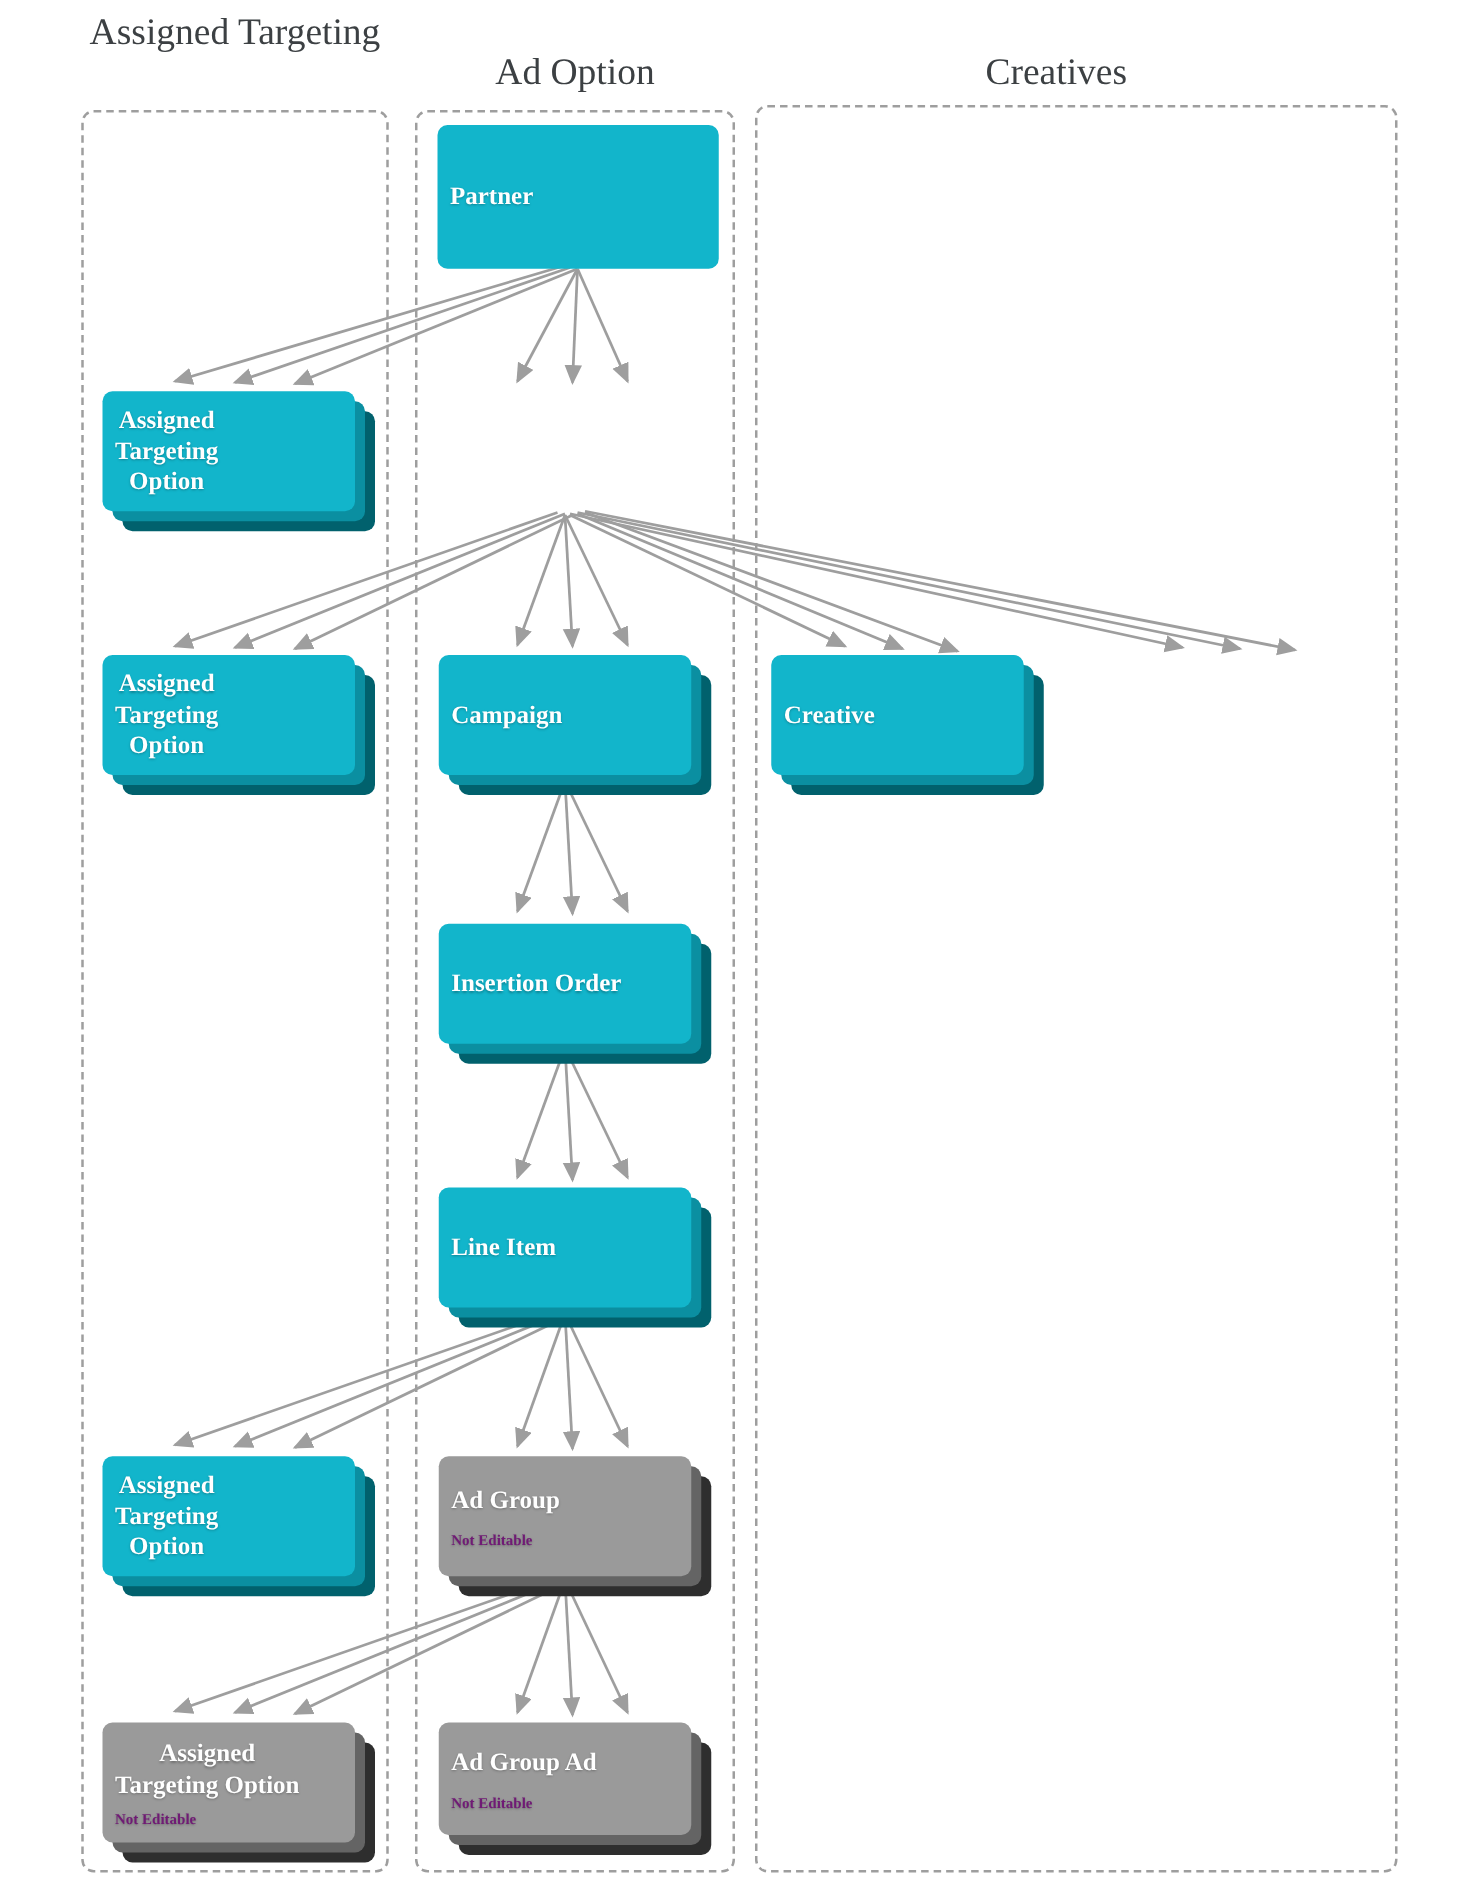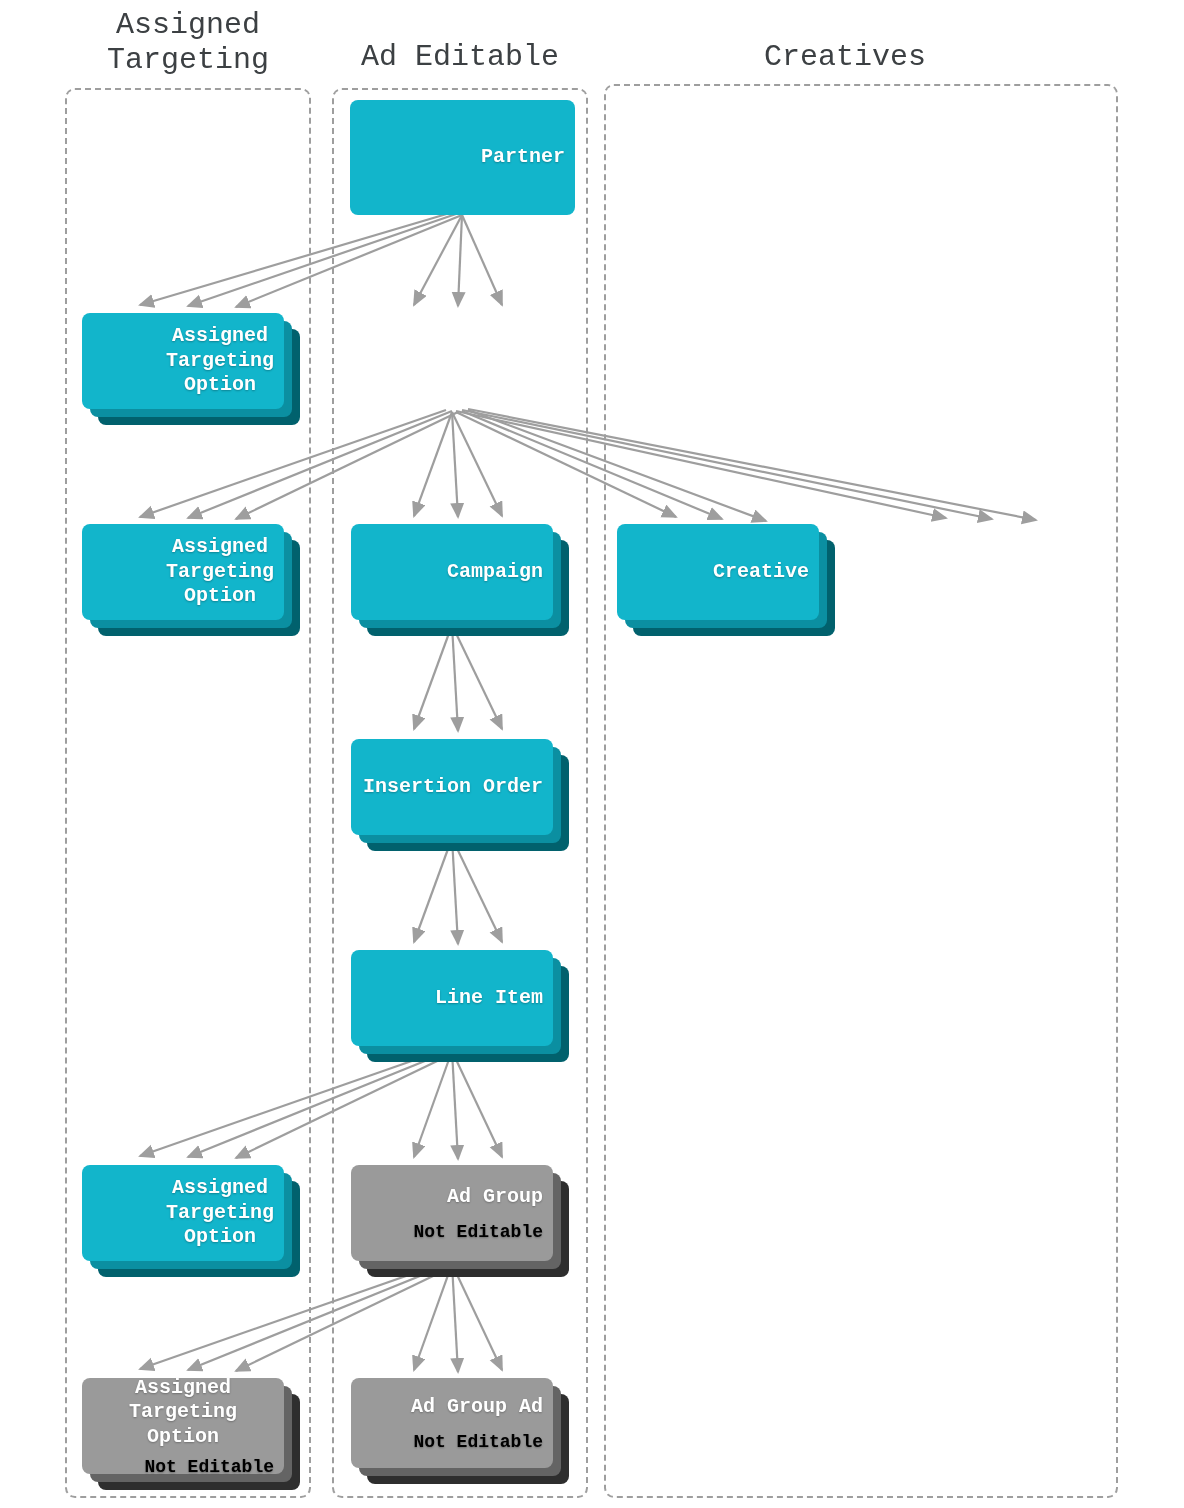--- a/index.html
+++ b/index.html
@@ -1,20 +1,20 @@
 <!DOCTYPE html>
 <html><head>
 <meta charset="utf-8">
 <style>
   html,body{margin:0;padding:0;background:#ffffff;}
   .canvas{
     position:relative;
     width:1184px;height:1508px;
     background:#ffffff;
-    font-family:Liberation Mono, monospace;
+    font-family:Liberation Serif, serif;
     overflow:hidden;
   }
   .col-title{
     position:absolute;
     text-align:center;
     font-size:30px;
     line-height:1.18;
     font-weight:400;
     color:#3c4043;
   }
@@ -29,21 +29,21 @@
     position:absolute;
     left:0;top:0;
     pointer-events:none;
   }
   .node{
     position:absolute;
     border-radius:8px;
     box-sizing:border-box;
     display:flex;
     flex-direction:column;
-    align-items:flex-end;
+    align-items:flex-start;
     justify-content:center;
     gap:13px;
     text-align:center;
     padding:6px 10px;
   }
   .node.cyan{
     background:#12b5cb;
     box-shadow:8px 8px 0 0 #0b8fa1, 16px 16px 0 0 #01616d;
   }
   .node.gray{
@@ -55,34 +55,34 @@
   }
   .node-label{
     color:#ffffff;
     font-weight:700;
     font-size:20px;
     line-height:1.22;
     white-space:pre-line;
     text-shadow:0 1px 2px rgba(0,0,0,0.28);
   }
   .node-sublabel{
-    color:#000000;
+    color:#701a75;
     font-weight:700;
-    font-size:18px;
+    font-size:12px;
     line-height:1;
     text-shadow:0 1px 2px rgba(0,0,0,0.28);
   }
 </style>
 </head>
 <body>
 
 <div class="canvas">
 
   <div class="col-title" style="left:65px;top:8px;width:246px;">Assigned Targeting</div>
-  <div class="col-title" style="left:332px;top:40px;width:256px;">Ad Editable</div>
+  <div class="col-title" style="left:332px;top:40px;width:256px;">Ad Option</div>
   <div class="col-title" style="left:604px;top:40px;width:482px;">Creatives</div>
 
   <div class="container" style="left:65px;top:88px;width:246px;height:1410px;"></div>
   <div class="container" style="left:332px;top:88px;width:256px;height:1410px;"></div>
   <div class="container" style="left:604px;top:84px;width:514px;height:1414px;"></div>
 
   <svg class="arrows" width="1184" height="1508" viewBox="0 0 1184 1508">
     <defs>
       <marker id="ah" markerUnits="userSpaceOnUse" markerWidth="20" markerHeight="18" refX="14" refY="7" orient="auto">
         <path d="M0,0 L16,7 L0,14 z" fill="#9e9e9e"></path>

